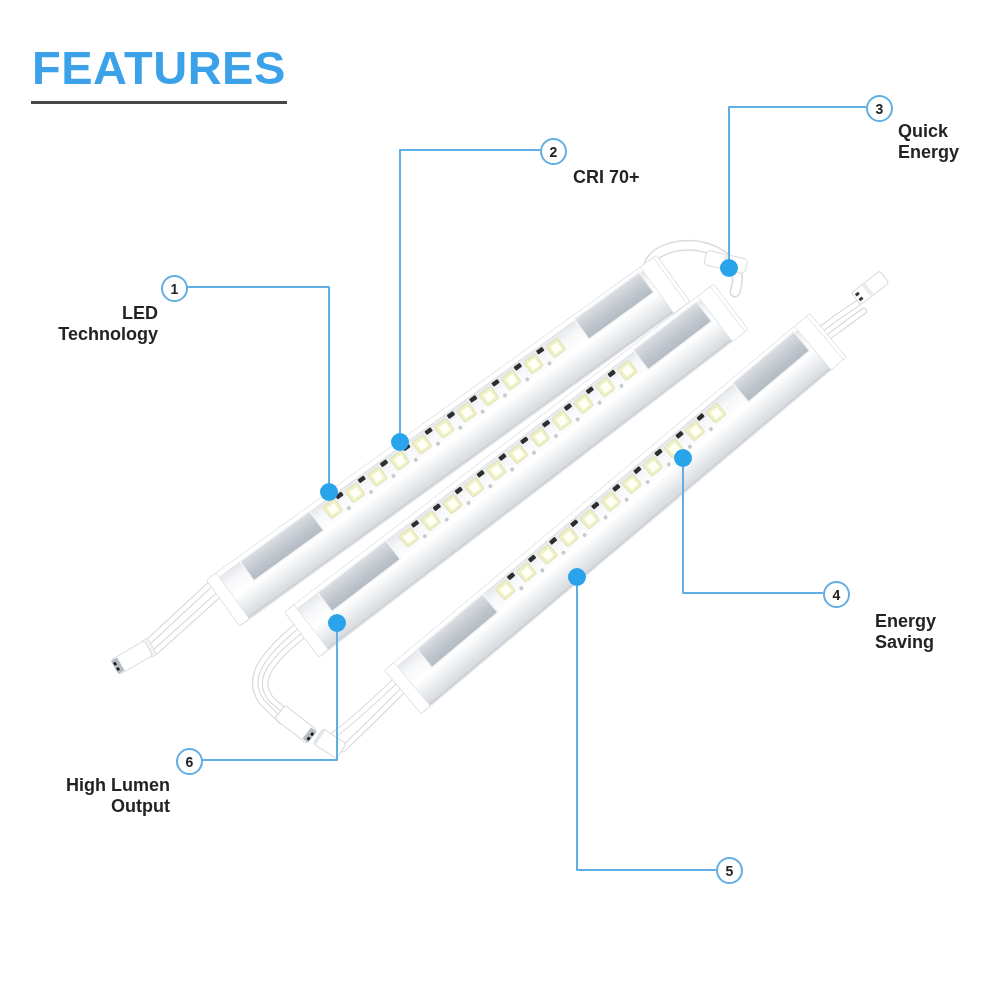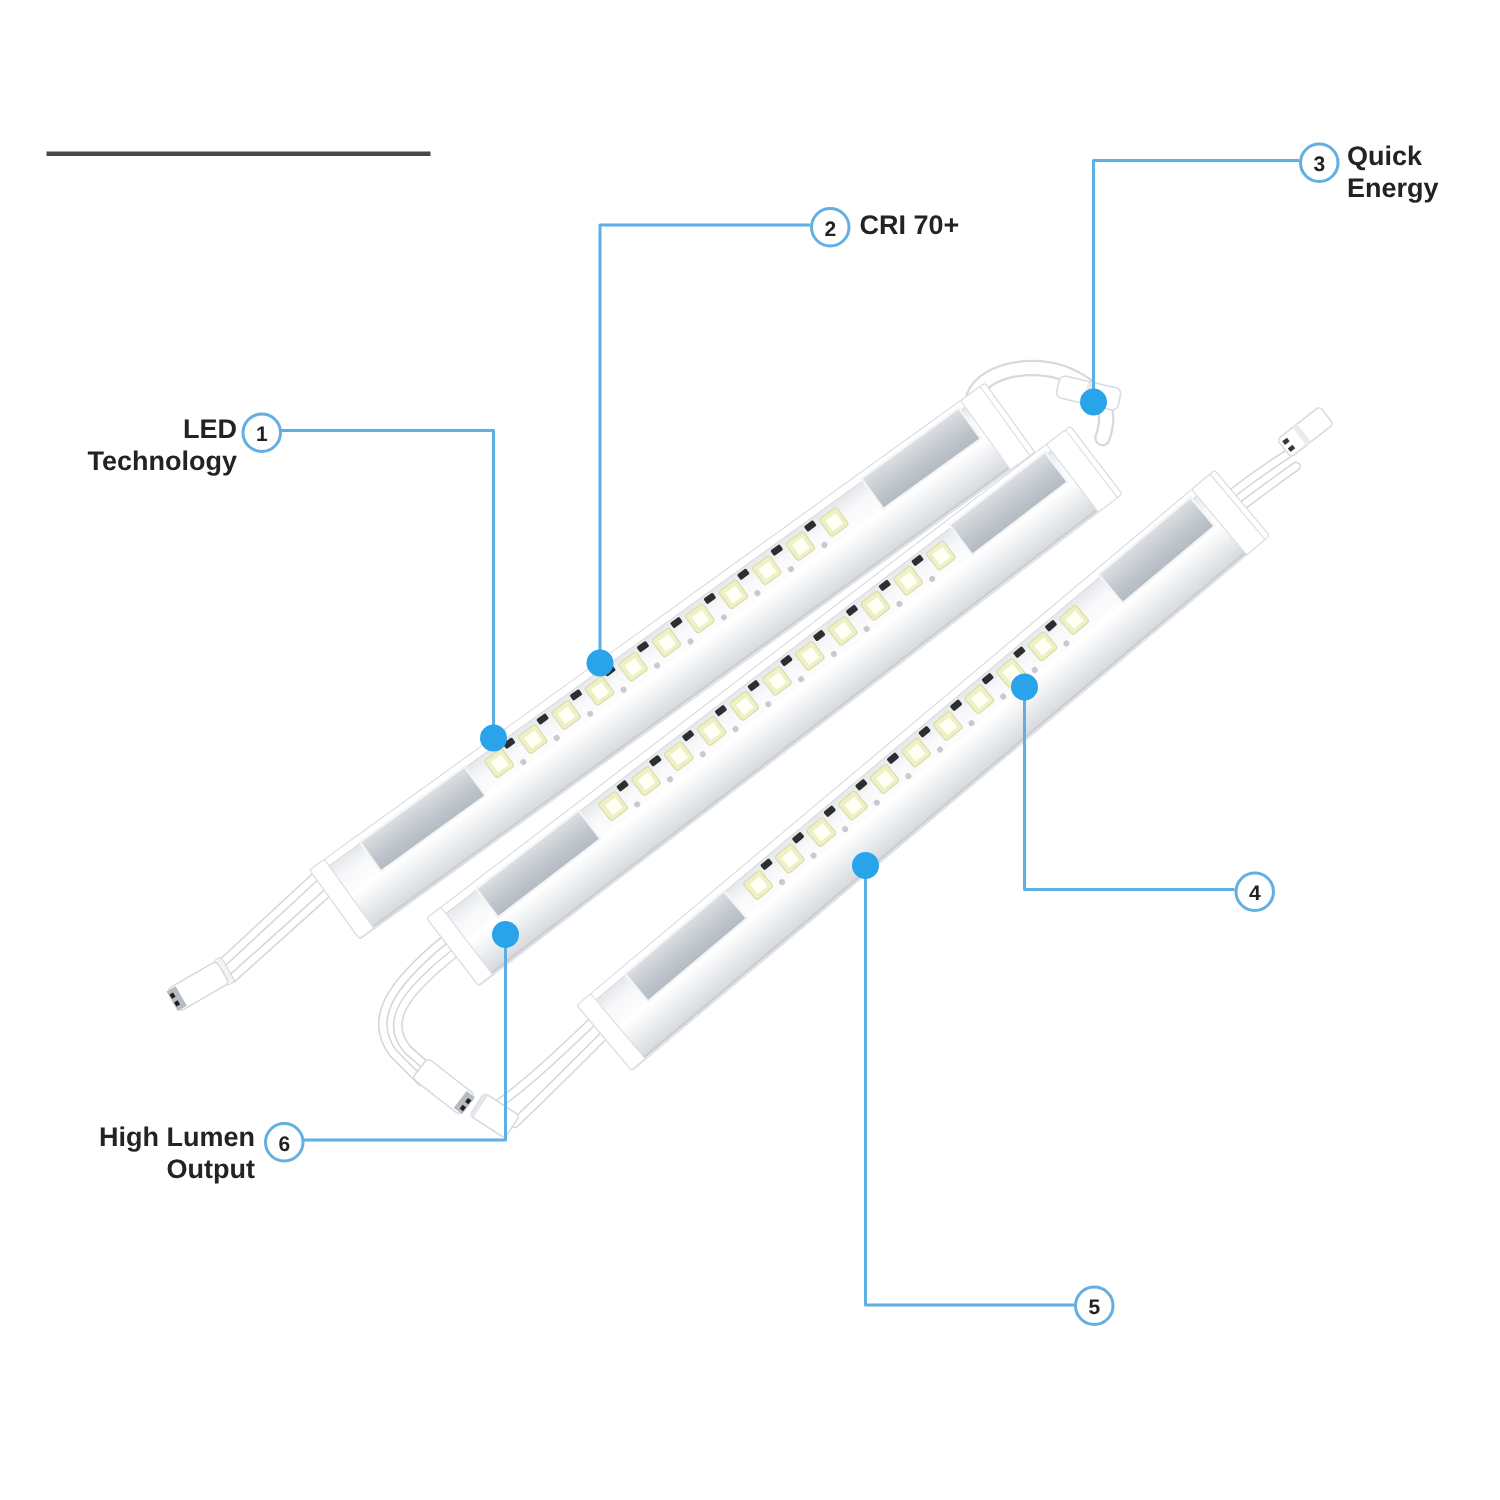--- a/index.html
+++ b/index.html
@@ -15,30 +15,31 @@
     position:absolute;left:31px;top:101px;width:256px;height:3px;background:#48484C;
   }
   .diagram-svg{position:absolute;left:0;top:0;}
   .badge{
     position:absolute;width:23px;height:23px;border-radius:50%;
     border:2px solid #63AFE2;background:#ffffff;z-index:5;
     display:flex;align-items:center;justify-content:center;
     font-size:14px;font-weight:bold;color:#222222;
   }
   .callout-label{
-    position:absolute;z-index:5;font-size:18px;font-weight:bold;color:#232323;line-height:21px;
+    position:absolute;z-index:5;font-size:18px;font-weight:bold;color:#232323;line-height:21px;margin-top:27px;
   }
   .align-right{text-align:right;}
   .align-left{text-align:left;}
 </style>
 </head>
 <body>
 
 <div class="stage">
 
+  <div class="title">FEATURES</div>
   <div class="title-underline"></div>
 
   <svg class="diagram-svg" width="1000" height="1000" viewBox="0 0 1000 1000">
     <defs>
       <linearGradient id="chanGrad" x1="0" y1="0" x2="0" y2="1">
         <stop offset="0" stop-color="#e6e8eb"></stop>
           <stop offset="0.45" stop-color="#f7f8fa"></stop>
           <stop offset="1" stop-color="#fdfdfd"></stop>
       </linearGradient>
       <linearGradient id="sideGrad" x1="0" y1="0" x2="0" y2="1">
@@ -319,18 +320,21 @@
     <div>LED</div>
     <div>Technology</div>
   </div>
   <div class="callout-label align-left" style="left:573px;top:140px">
     <div>CRI 70+</div>
   </div>
   <div class="callout-label align-left" style="left:898px;top:94px">
     <div>Quick</div>
     <div>Energy</div>
   </div>
+  <div class="callout-label align-left" style="left:875px;top:584px">
+    <div>Energy Saving</div>
+  </div>
   <div class="callout-label align-right" style="left:-30px;top:748px;width:200px">
     <div>High Lumen</div>
     <div>Output</div>
   </div>
 
 </div>
 
 </body></html>

